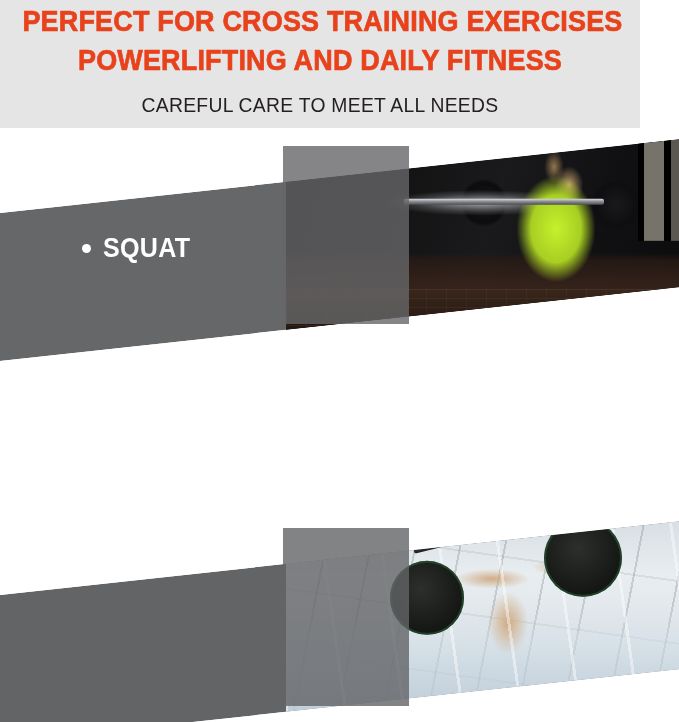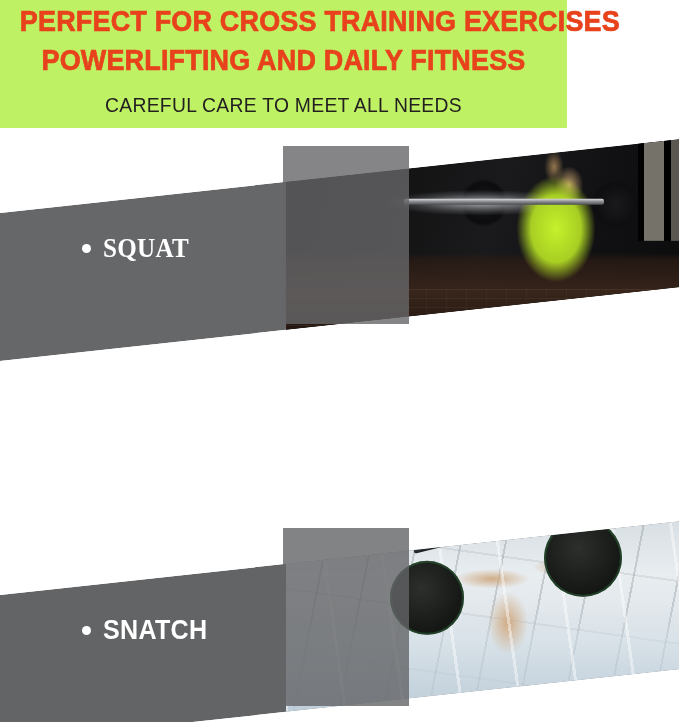--- a/index.html
+++ b/index.html
@@ -7,22 +7,22 @@
   body{
     width:679px;height:722px;
     background:#ffffff;
     font-family:"Liberation Sans", sans-serif;
     overflow:hidden;
     position:relative;
   }
 
   
   .header{
-    position:absolute;left:0;top:0;width:567px;height:128px;
-    background:#bef264;
+    position:absolute;left:0;top:0;width:640px;height:128px;
+    background:#e5e5e5;
     text-align:center;
   }
   .headline{
     color:#E8421C;
     font-family:"Liberation Sans", sans-serif;
     font-weight:bold;
     font-size:29px;
     line-height:35px;
     letter-spacing:0.2px;
     transform:scaleX(0.93);
@@ -43,21 +43,21 @@
     transform:scaleX(0.92);
     transform-origin:center top;
     margin:0;
     padding-top:14px;
     white-space:nowrap;
   }
 
   
   .rows{position:absolute;left:0;top:128px;width:679px;height:594px;}
   .row{position:absolute;left:0;width:679px;height:230px;}
-  .row-1{top:0px;font-family:Liberation Serif, serif;}
+  .row-1{top:0px;}
   .row-2{top:190px;}
   .row-3{top:382px;}
 
   
   .band{
     position:absolute;
     left:-30px;
     top:48px;
     width:740px;
     height:148px;
@@ -269,19 +269,15 @@
           <div class="ph3">
             <div class="ph3-frame"></div>
             <div class="ph3-plate-l"></div>
             <div class="ph3-plate-r"></div>
             <div class="ph3-bar"></div>
           </div>
         </div>
       </div>
     </div>
     <div class="overlay overlay-wide overlay-3"></div>
-    <div class="label">
-      <span class="bullet"></span>
-      <span class="label-text">SNATCH</span>
-    </div>
   </div>
 
 </div>
 
 </body></html>

